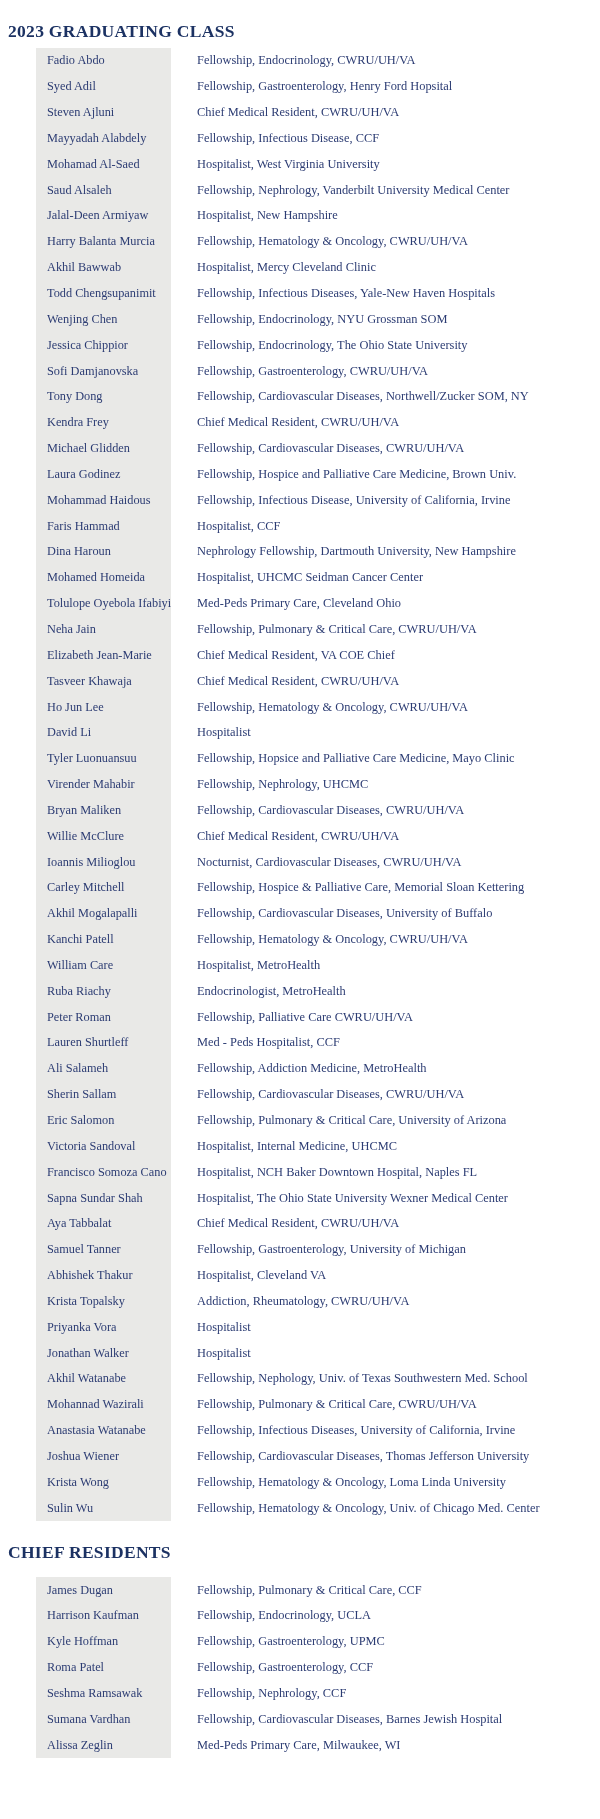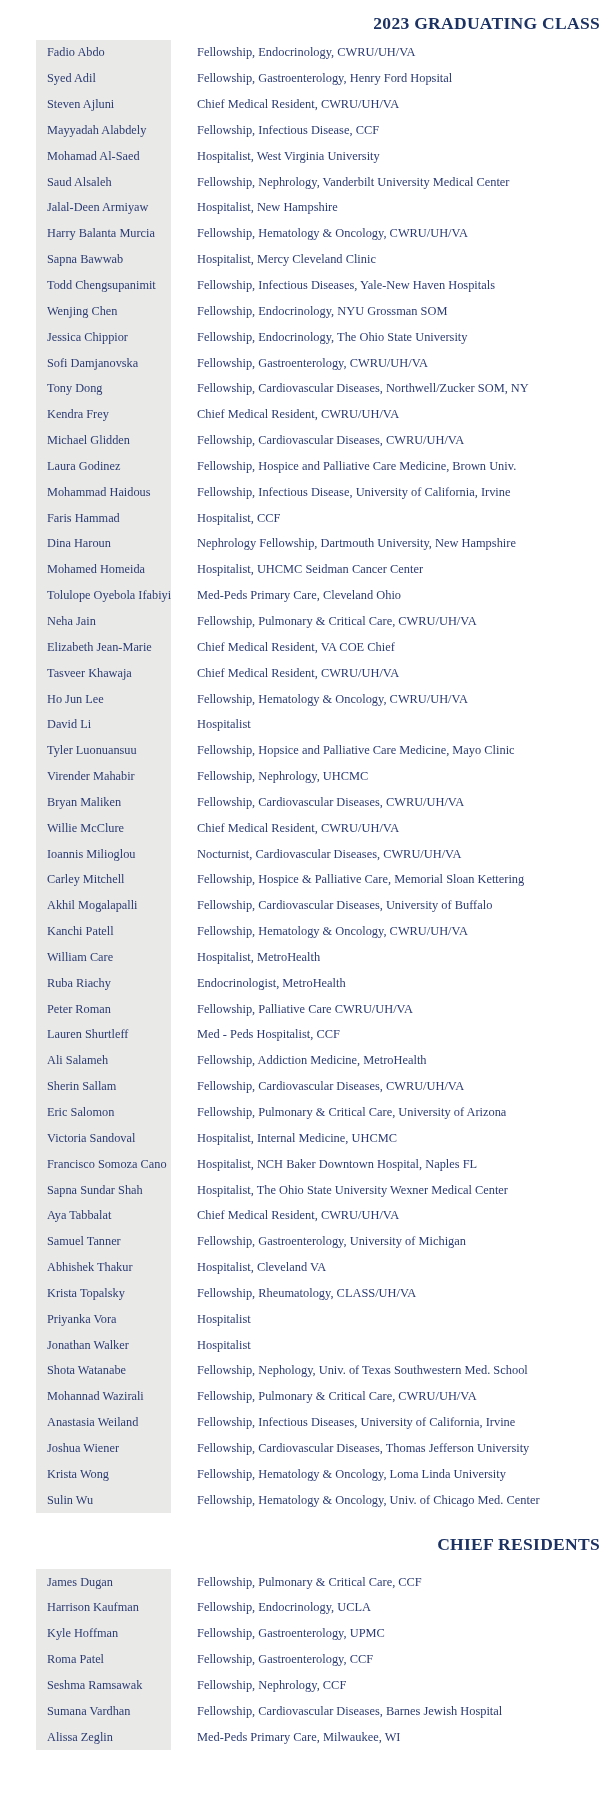--- a/index.html
+++ b/index.html
@@ -9,23 +9,23 @@
   }
   .page {
     position: relative;
     width: 600px;
     height: 1819px;
     background: #ffffff;
     font-family: "Liberation Serif", "DejaVu Serif", serif;
     overflow: hidden;
   }
   .section-title {
-    margin: 0;
+    margin: 8px;
     padding: 0;
-    text-align: right;
+    text-align: left;
     font-size: 17.5px;
     line-height: 22px;
     font-weight: bold;
     color: #1c3263;
     letter-spacing: 0.3px;
   }
   .title-graduating {
     padding-top: 12px;
     margin-bottom: 6px;
   }
@@ -96,21 +96,21 @@
         </div>
         <div class="row">
           <div class="name-cell">Jalal-Deen Armiyaw</div>
           <div class="position-cell">Hospitalist, New Hampshire</div>
         </div>
         <div class="row">
           <div class="name-cell">Harry Balanta Murcia</div>
           <div class="position-cell">Fellowship, Hematology &amp; Oncology, CWRU/UH/VA</div>
         </div>
         <div class="row">
-          <div class="name-cell">Sapna Bawwab</div>
+          <div class="name-cell">Akhil Bawwab</div>
           <div class="position-cell">Hospitalist, Mercy Cleveland Clinic</div>
         </div>
         <div class="row">
           <div class="name-cell">Todd Chengsupanimit</div>
           <div class="position-cell">Fellowship, Infectious Diseases, Yale-New Haven Hospitals</div>
         </div>
         <div class="row">
           <div class="name-cell">Wenjing Chen</div>
           <div class="position-cell">Fellowship, Endocrinology, NYU Grossman SOM</div>
         </div>
@@ -257,40 +257,40 @@
         <div class="row">
           <div class="name-cell">Samuel Tanner</div>
           <div class="position-cell">Fellowship, Gastroenterology, University of Michigan</div>
         </div>
         <div class="row">
           <div class="name-cell">Abhishek Thakur</div>
           <div class="position-cell">Hospitalist, Cleveland VA</div>
         </div>
         <div class="row">
           <div class="name-cell">Krista Topalsky</div>
-          <div class="position-cell">Fellowship, Rheumatology, CLASS/UH/VA</div>
+          <div class="position-cell">Addiction, Rheumatology, CWRU/UH/VA</div>
         </div>
         <div class="row">
           <div class="name-cell">Priyanka Vora</div>
           <div class="position-cell">Hospitalist</div>
         </div>
         <div class="row">
           <div class="name-cell">Jonathan Walker</div>
           <div class="position-cell">Hospitalist</div>
         </div>
         <div class="row">
-          <div class="name-cell">Shota Watanabe</div>
+          <div class="name-cell">Akhil Watanabe</div>
           <div class="position-cell">Fellowship, Nephology, Univ. of Texas Southwestern Med. School</div>
         </div>
         <div class="row">
           <div class="name-cell">Mohannad Wazirali</div>
           <div class="position-cell">Fellowship, Pulmonary &amp; Critical Care, CWRU/UH/VA</div>
         </div>
         <div class="row">
-          <div class="name-cell">Anastasia Weiland</div>
+          <div class="name-cell">Anastasia Watanabe</div>
           <div class="position-cell">Fellowship, Infectious Diseases, University of California, Irvine</div>
         </div>
         <div class="row">
           <div class="name-cell">Joshua Wiener</div>
           <div class="position-cell">Fellowship, Cardiovascular Diseases, Thomas Jefferson University</div>
         </div>
         <div class="row">
           <div class="name-cell">Krista Wong</div>
           <div class="position-cell">Fellowship, Hematology &amp; Oncology, Loma Linda University</div>
         </div>

